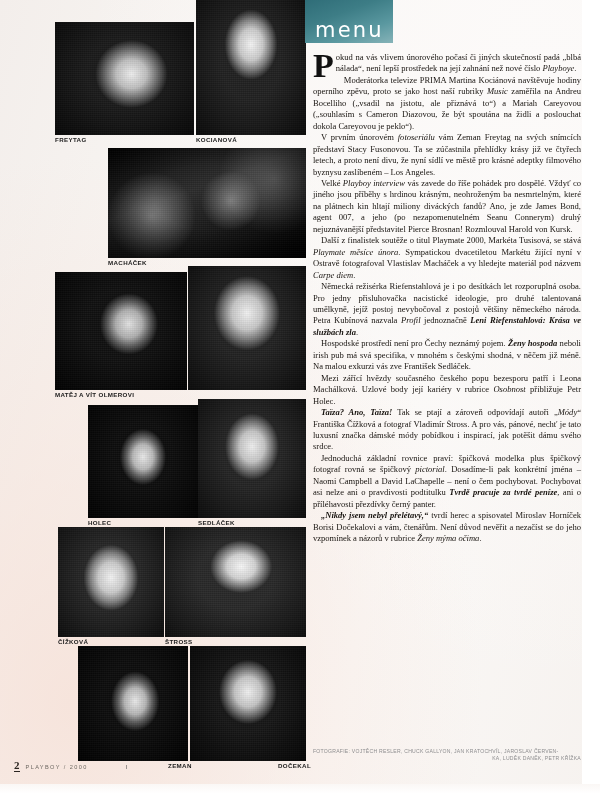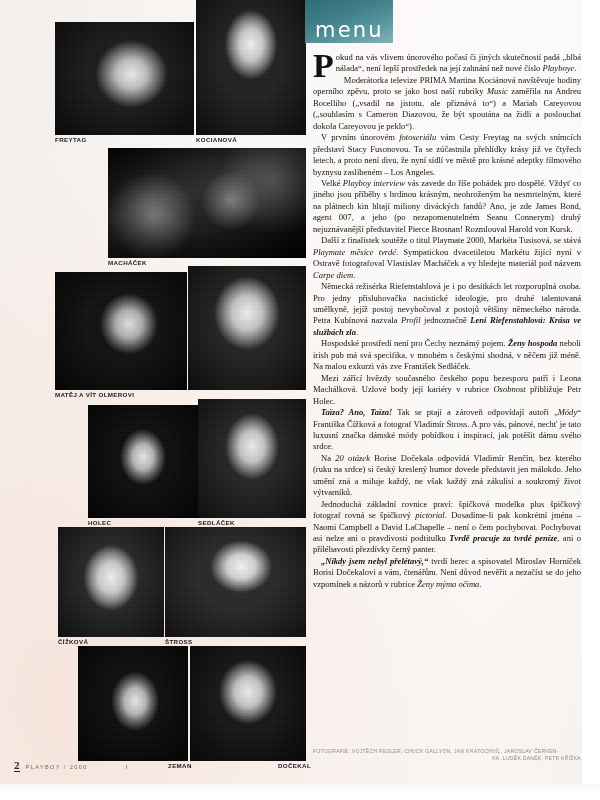--- a/index.html
+++ b/index.html
@@ -324,28 +324,27 @@
     </div>
   </div>
 
   <div id="menu-badge">
     <div class="menu-word">menu</div>
   </div>
 
   <div id="article">
       <p class="first"><span class="dropcap">P</span><span>okud na vás vlivem únorového počasí či jiných skutečností padá „blbá nálada“, není lepší prostředek na její zahnání než nové číslo <i>Playboye</i>.</span></p>
       <p>Moderátorka televize PRIMA <b>Martina Kociánová</b> navštěvuje hodiny operního zpěvu, proto se jako host naší rubriky <i>Music</i> zaměřila na Andreu Bocelliho („vsadil na jistotu, ale přiznává to“) a Mariah Careyovou („souhlasím s Cameron Diazovou, že být spoutána na židli a poslouchat dokola Careyovou je peklo“).</p>
-      <p>V prvním únorovém <i>fotoseriálu</i> vám <b>Cesty Freytag</b> na svých snímcích představí <b>Stacy Fusonovou</b>. Ta se zúčastnila přehlídky krásy již ve čtyřech letech, a proto není divu, že nyní sídlí ve městě pro krásné adeptky filmového byznysu zaslíbeném – Los Angeles.</p>
+      <p>V prvním únorovém <i>fotoseriálu</i> vám <b>Zeman Freytag</b> na svých snímcích představí <b>Stacy Fusonovou</b>. Ta se zúčastnila přehlídky krásy již ve čtyřech letech, a proto není divu, že nyní sídlí ve městě pro krásné adeptky filmového byznysu zaslíbeném – Los Angeles.</p>
       <p>Velké <i>Playboy interview</i> vás zavede do říše pohádek pro dospělé. Vždyť co jiného jsou příběhy s hrdinou krásným, neohroženým ba nesmrtelným, které na plátnech kin hltají miliony diváckých fandů? Ano, je zde James Bond, agent 007, a jeho (po nezapomenutelném Seanu Connerym) druhý nejuznávanější představitel <b>Pierce Brosnan</b>! Rozmlouval <b>Harold von Kursk</b>.</p>
-      <p>Další z finalistek soutěže o titul Playmate 2000, <b>Markéta Tusisová</b>, se stává <i>Playmate měsíce tvrdé</i>. Sympatickou dvacetiletou Markétu žijící nyní v Ostravě fotografoval <b>Vlastislav Macháček</b> a vy hledejte materiál pod názvem <i>Carpe diem</i>.</p>
+      <p>Další z finalistek soutěže o titul Playmate 2000, <b>Markéta Tusisová</b>, se stává <i>Playmate měsíce února</i>. Sympatickou dvacetiletou Markétu žijící nyní v Ostravě fotografoval <b>Vlastislav Macháček</b> a vy hledejte materiál pod názvem <i>Carpe diem</i>.</p>
       <p>Německá režisérka <b>Riefenstahlová</b> je i po desítkách let rozporuplná osoba. Pro jedny přisluhovačka nacistické ideologie, pro druhé talentovaná umělkyně, jejíž postoj nevybočoval z postojů většiny německého národa. <b>Petra Kubínová</b> nazvala <i>Profil</i> jednoznačně <span class="bi">Leni Riefenstahlová: Krása ve službách zla</span>.</p>
       <p>Hospodské prostředí není pro Čechy neznámý pojem. <span class="bi">Ženy hospoda</span> neboli irish pub má svá specifika, v mnohém s českými shodná, v něčem již méně. Na malou exkurzi vás zve <b>František Sedláček</b>.</p>
       <p>Mezi zářící hvězdy současného českého popu bezesporu patří i <b>Leona Machálková</b>. Uzlové body její kariéry v rubrice <i>Osobnost</i> přibližuje <b>Petr Holec</b>.</p>
       <p><span class="bi">Taïza? Ano, Taïza!</span> Tak se ptají a zároveň odpovídají autoři „<i>Módy</i>“ <b>Františka Čížková</b> a fotograf <b>Vladimír Štross</b>. A pro vás, pánové, nechť je tato luxusní značka dámské módy pobídkou i inspirací, jak potěšit dámu svého srdce.</p>
-      <p>Na <i>20 otázek</i> <b>Borise Dočekala</b> odpovídá <b>Vladimír Renčín</b>, bez kterého (ruku na srdce) si český kreslený humor dovede představit jen málokdo. Jeho umění zná a miluje každý, ne však každý zná zákulisí a soukromý život výtvarníků.</p>
       <p>Jednoduchá základní rovnice praví: špičková modelka plus špičkový fotograf rovná se špičkový <i>pictorial</i>. Dosadíme-li pak konkrétní jména – <b>Naomi Campbell</b> a <b>David LaChapelle</b> – není o čem pochybovat. Pochybovat asi nelze ani o pravdivosti podtitulku <span class="bi">Tvrdě pracuje za tvrdé peníze</span>, ani o příléhavosti přezdívky černý panter.</p>
       <p><span class="bi">„Nikdy jsem nebyl přelétavý,“</span> tvrdí herec a spisovatel <b>Miroslav Horníček Borisi Dočekalovi</b> a vám, čtenářům. Není důvod nevěřit a nezačíst se do jeho vzpomínek a názorů v rubrice <i>Ženy mýma očima</i>.</p>
     </div>
 
   <div id="photo-credit">
     <div class="line1">FOTOGRAFIE: VOJTĚCH RESLER, CHUCK GALLYON, JAN KRATOCHVÍL, JAROSLAV ČERVEN-</div>
     <div class="line2">KA, LUDĚK DANĚK, PETR KŘÍŽKA</div>
   </div>
 
   <div id="footer">

